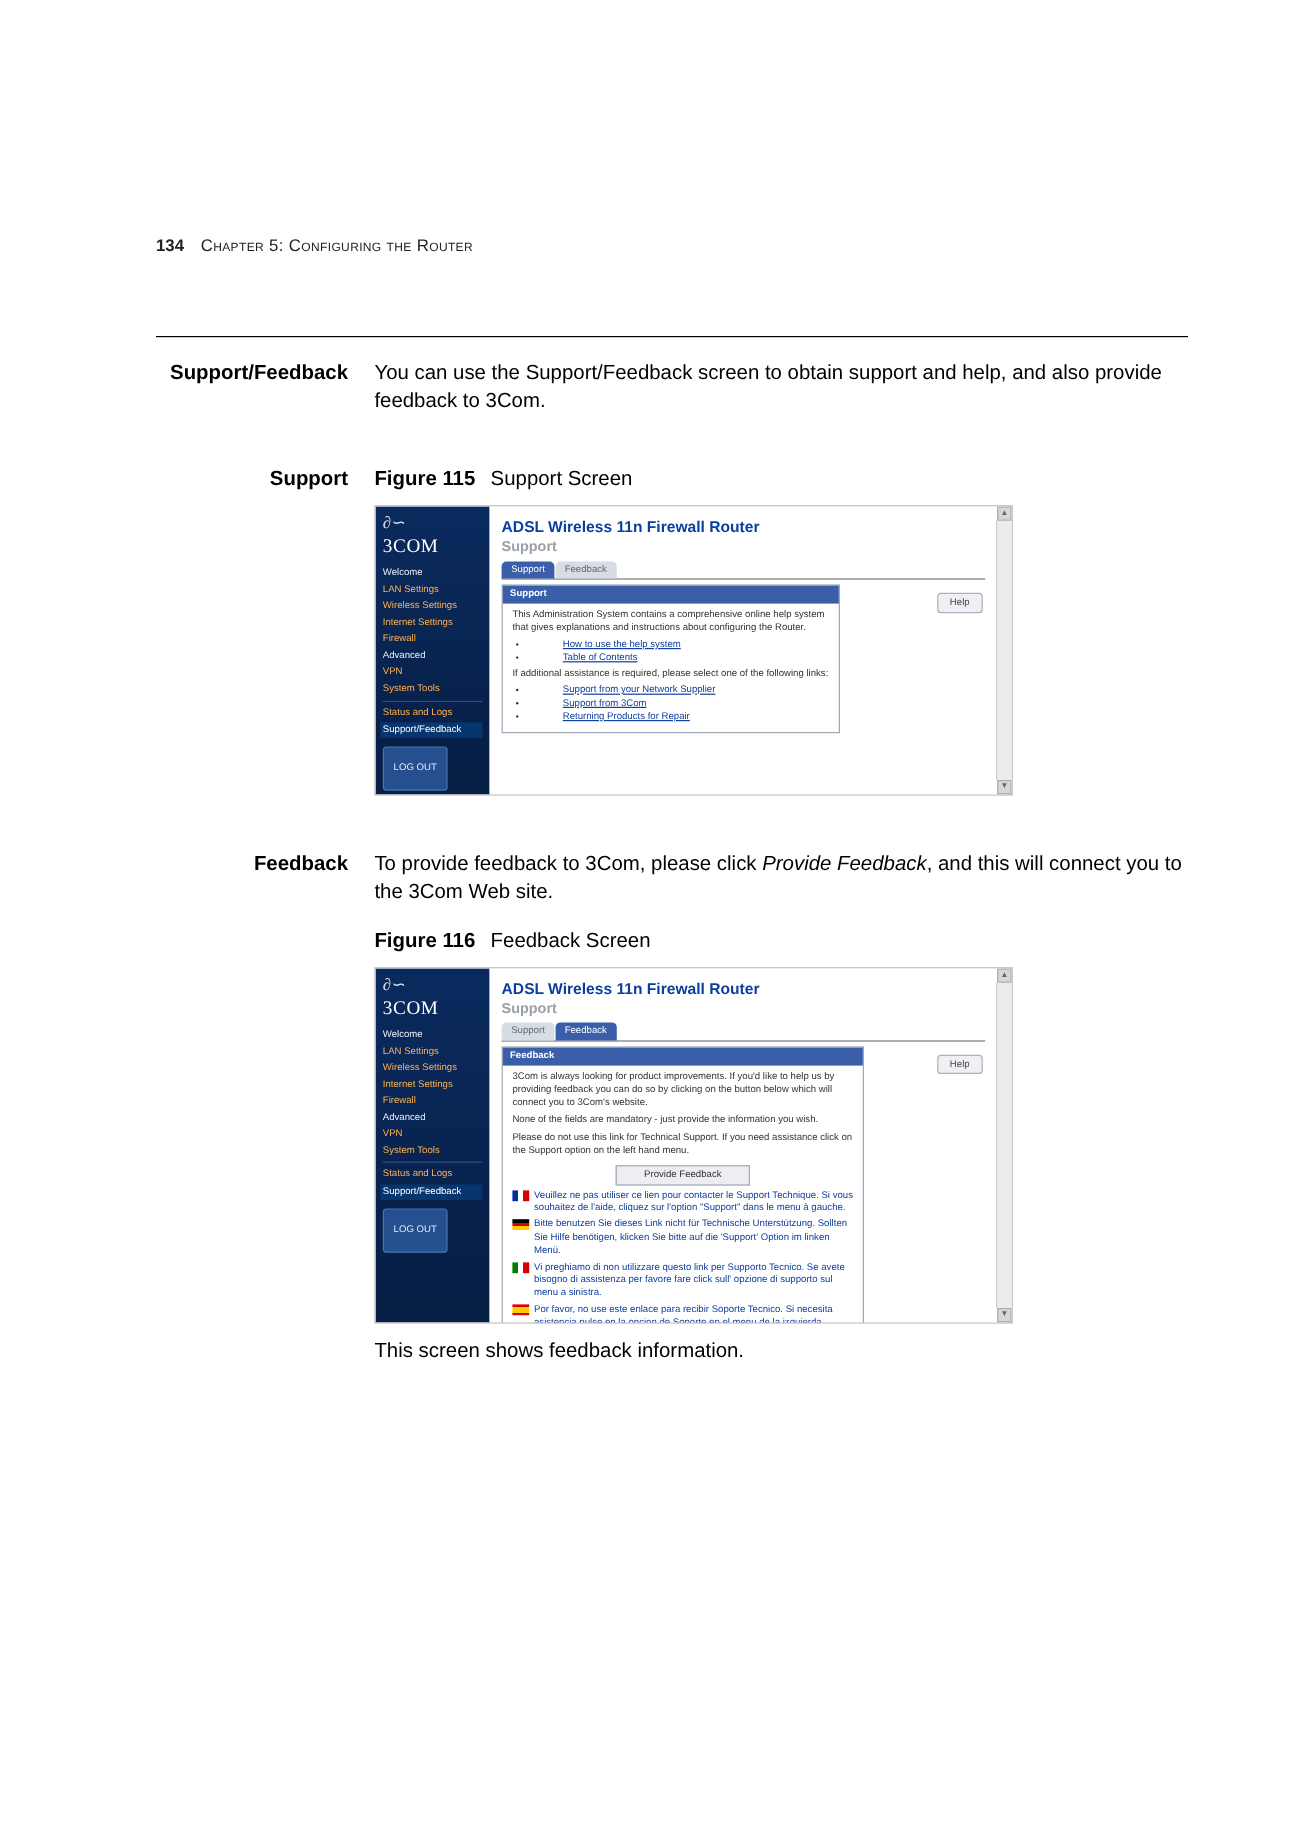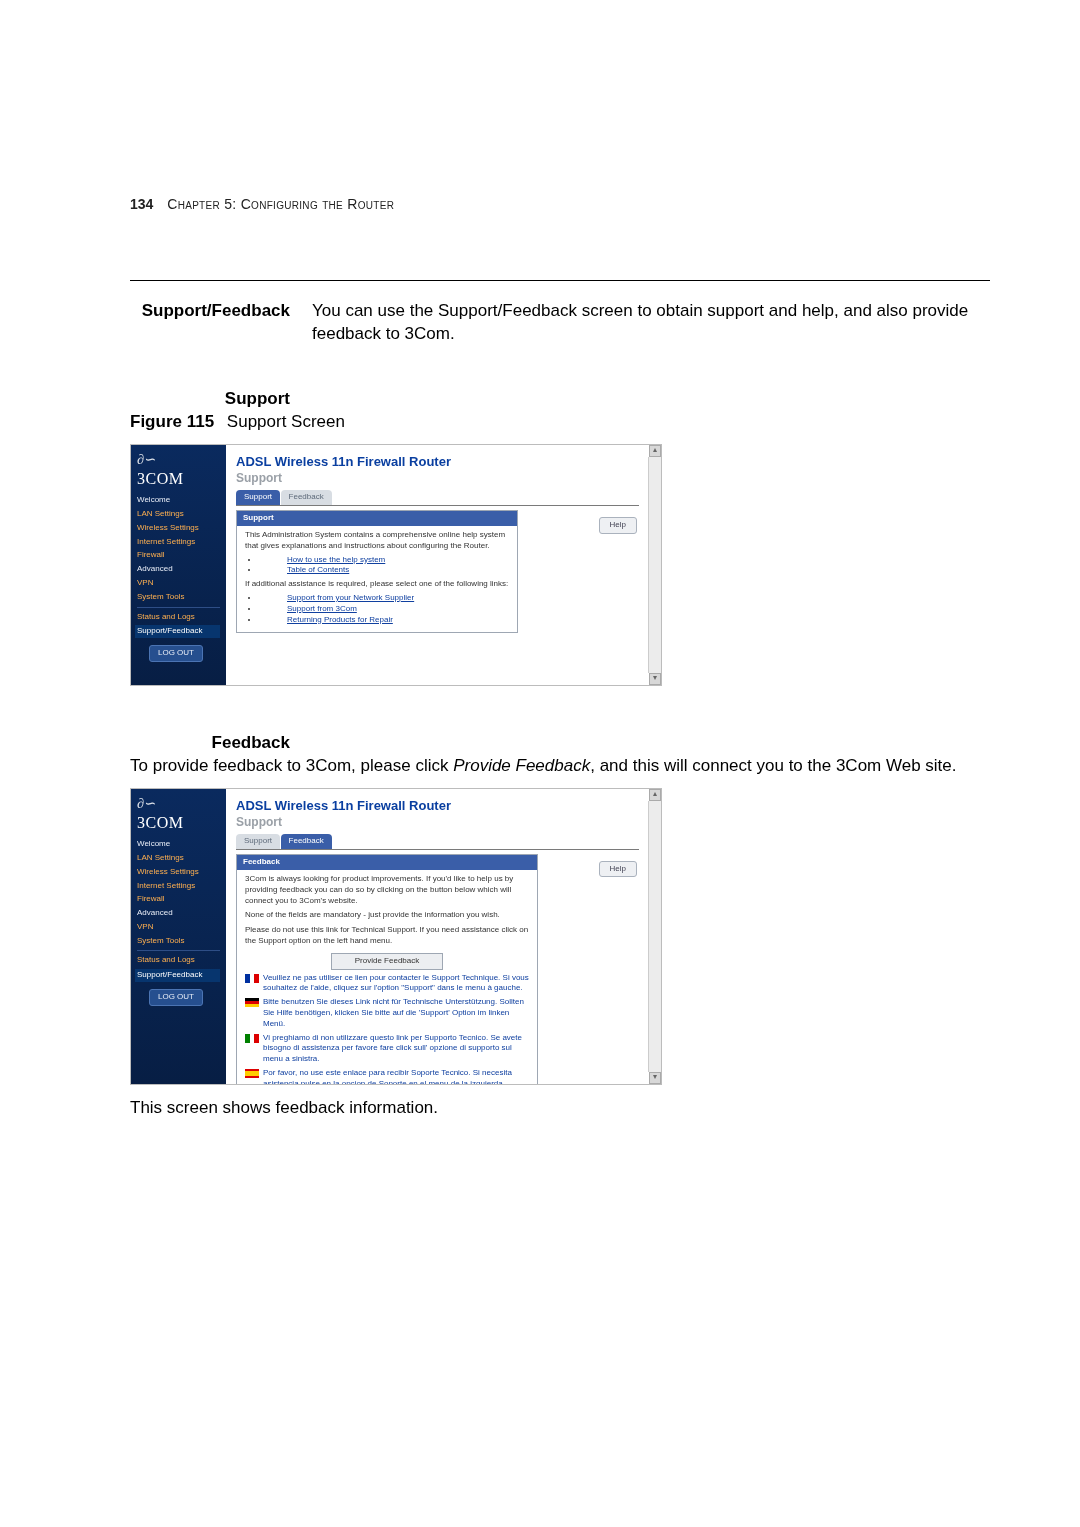--- a/index.html
+++ b/index.html
@@ -20,21 +20,21 @@
   .rule{position:absolute;top:280px;left:130px;right:90px;border-top:1px solid #000;}
   .block{display:flex;margin-top:0;}
   .side{
     width:160px;min-width:160px;
     text-align:right;padding-right:22px;
     font-weight:700;color:#000;
   }
   .side.sub{font-weight:700;}
   .body{flex:1;}
   .first{margin-top:110px;}
-  .gap{margin-top:28px;flex-direction:column;}
+  .gap{margin-top:28px;}
   .figcap{font-size:17px;}
   .figcap b{font-weight:700;margin-right:8px;}
   .shot{
     width:530px;height:240px;margin:10px 0 12px 0;
     background:#fff;border:1px solid #bcbcbc;
     display:flex;position:relative;font-size:9px;
     font-family:Verdana,Arial,sans-serif;
     overflow:hidden;
   }
   .shot .scroll-up,.shot .scroll-dn{
@@ -49,23 +49,23 @@
     background:linear-gradient(#0a2a5e,#071e44);
     color:#fff;padding:6px 6px;box-sizing:border-box;
   }
   .logo{font-family:Georgia,serif;font-size:16px;letter-spacing:0.5px;font-weight:400;color:#fff;margin-bottom:6px;}
   .logo .hand{font-family:cursive;font-size:14px;opacity:.85;margin-bottom:-2px;display:block;}
   .nav a{display:block;color:#e8edf7;text-decoration:none;margin:3px 0;font-size:8px;}
   .nav a.orange{color:#ffb050;}
   .nav a.active{background:#07356e;color:#fff;padding:1px 2px;margin-left:-2px;}
   .nav hr{border:none;border-top:1px solid #2e4e86;margin:4px 0;}
   .logout{
-    display:inline-block;margin-top:4px;padding:2px 8px;
+    display:inline-block;margin-top:4px;padding:12px 8px;
     background:#264f8f;border:1px solid #4b74b3;border-radius:3px;
-    color:#e8edf7;font-size:8px;margin-left:12px;
+    color:#e8edf7;font-size:8px;
   }
   .main{flex:1;background:#fff;padding:8px 10px 8px 10px;box-sizing:border-box;margin-right:12px;}
   .routertitle{color:#0a3fa0;font-weight:700;font-size:13px;}
   .pagesub{color:#9aa0a7;font-weight:700;font-size:12px;margin-top:0;}
   .tabs{margin-top:4px;border-bottom:1px solid #7a7a7a;padding-bottom:0;}
   .tab{display:inline-block;padding:2px 8px;background:#d8dde3;color:#5e6a7a;font-size:8px;border-top-left-radius:4px;border-top-right-radius:4px;margin-right:-2px;}
   .tab.on{background:#3a5ea8;color:#fff;}
   .panel{
     margin-top:4px;border:1px solid #9ea7b3;width:280px;
     font-size:8px;color:#333;
@@ -162,20 +162,24 @@
 
     </div>
   </div>
 
   <div class="block gap" style="margin-top:34px">
     <div class="side sub">Feedback</div>
     <div class="body">
       <div>
         <span>To provide feedback to 3Com, please click </span><em>Provide Feedback</em><span>, and this will connect you to the 3Com Web site.</span>
       </div>
+      <div class="figcap" style="margin-top:18px">
+        <b>Figure 116</b>
+        <span>Feedback Screen</span>
+      </div>
 
       <div class="shot" style="height:295px">
         <div class="nav">
           <div class="logo"><span class="hand">∂∽</span><span>3COM</span></div>
           <a>Welcome</a>
           <a class="orange">LAN Settings</a>
           <a class="orange">Wireless Settings</a>
           <a class="orange">Internet Settings</a>
           <a class="orange">Firewall</a>
           <a>Advanced</a>

